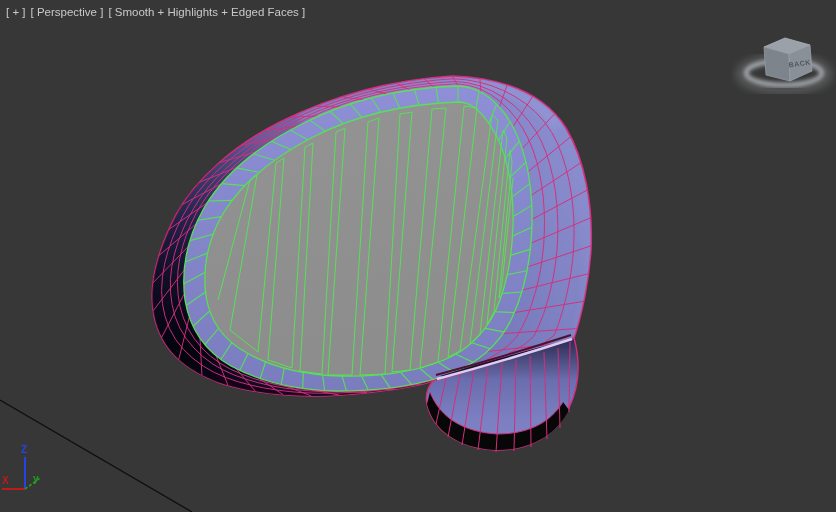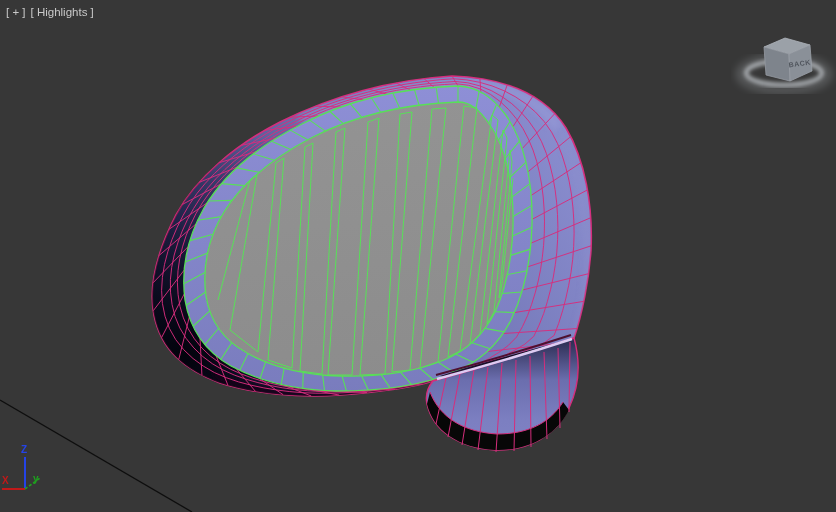--- a/index.html
+++ b/index.html
@@ -30,21 +30,22 @@
   .axis-label{font-size:10px;font-weight:bold;font-family:"Liberation Sans",sans-serif;}
   .cube-label{font-size:7px;letter-spacing:.5px;fill:#51565e;font-weight:bold;}
 </style>
 </head>
 <body>
 
 <div class="stage">
 
   <div class="vp-label">
     <span>[ + ]</span>
-    <span>[ Highlights ]</span>
+    <span>[ Perspective ]</span>
+    <span>[ Smooth + Highlights + Edged Faces ]</span>
   </div>
 
   <svg class="scene" width="836" height="512" viewBox="0 0 836 512">
     <defs>
       <linearGradient id="gHousing" x1="620" y1="100" x2="150" y2="400" gradientUnits="userSpaceOnUse">
         <stop offset="0" style="stop-color:var(--c-shell-highlight,#9194d6)"></stop>
         <stop offset="0.45" style="stop-color:var(--c-shell-purple,#7478b8)"></stop>
         <stop offset="0.78" style="stop-color:#3a3c72"></stop>
         <stop offset="1" style="stop-color:var(--c-shell-shadow,#0a0a16)"></stop>
       </linearGradient>

